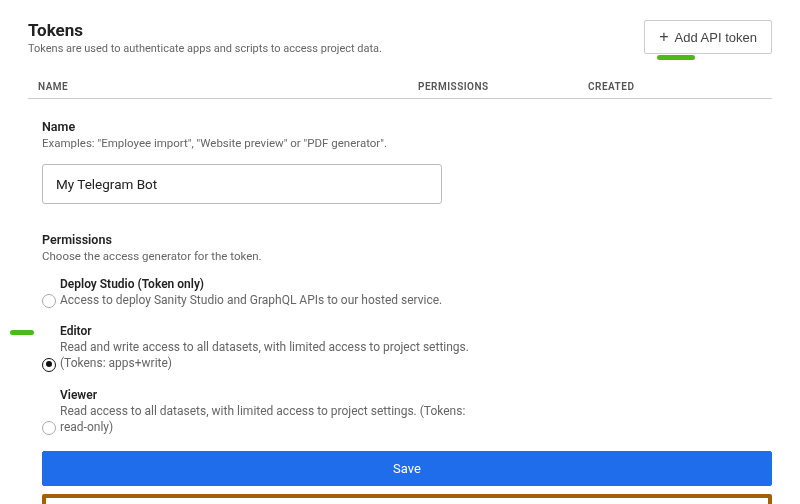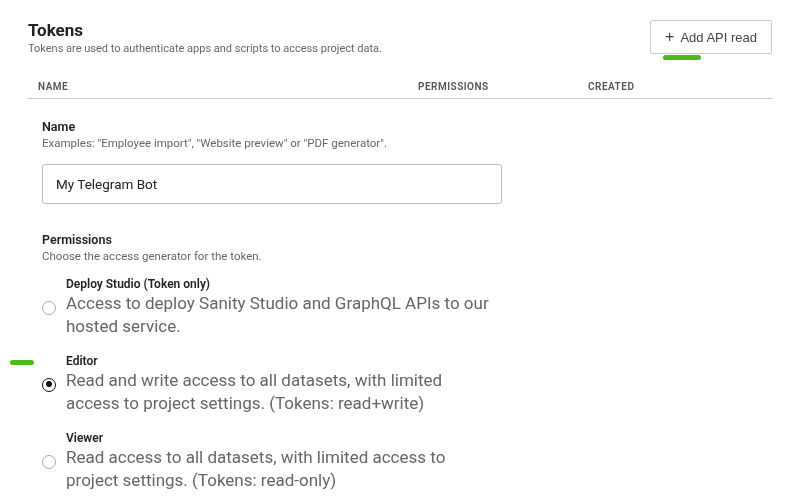--- a/index.html
+++ b/index.html
@@ -75,35 +75,35 @@
       font-weight: 600;
       color: #222;
       margin-top: 20px;
     }
     .field-hint {
       font-size: 11.5px;
       color: #666;
       margin-top: 2px;
     }
     .text-input {
-      width: 460px;
+      width: 400px;
       padding: 11px 13px;
       font-size: 13.5px;
       border: 1px solid #bbb;
       border-radius: 3px;
       margin-top: 14px;
       color: #222;
       font-family: inherit;
     }
     .perm-label { margin-top: 28px; }
     .radio-group { margin-top: 14px; }
     .radio-item {
       display: flex;
-      align-items: center;
-      gap: 10px;
+      align-items: flex-end;
+      gap: 4px;
       margin-bottom: 16px;
       position: relative;
     }
     .radio-circle {
       width: 14px;
       height: 14px;
       border: 1.5px solid #aaa;
       border-radius: 50%;
       flex-shrink: 0;
       margin-top: 1px;
@@ -121,21 +121,21 @@
       background: #111;
       border-radius: 50%;
     }
     .radio-text { flex: 1; max-width: 430px; }
     .radio-title {
       font-size: 12px;
       font-weight: 600;
       color: #222;
     }
     .radio-desc {
-      font-size: 17px;
+      font-size: 12px;
       color: #666;
       line-height: 1.35;
       margin-top: 1px;
     }
     .side-mark {
       position: absolute;
       left: -32px;
       top: 6px;
       width: 24px;
       height: 5px;
@@ -169,21 +169,21 @@
 </head>
 <body>
 
 <div class="header-row">
   <div class="header-left">
     <div class="page-title">Tokens</div>
     <div class="page-subtitle">Tokens are used to authenticate apps and scripts to access project data.</div>
   </div>
   <button class="add-btn">
     <span class="plus">+</span>
-    <span>Add API read</span>
+    <span>Add API token</span>
     <span class="underline-mark"></span>
   </button>
 </div>
 
 <div class="table-head">
   <div class="th-name">NAME</div>
   <div class="th-perm">PERMISSIONS</div>
   <div class="th-created">CREATED</div>
 </div>
 
@@ -201,21 +201,21 @@
       <div class="radio-text">
         <div class="radio-title">Deploy Studio (Token only)</div>
         <div class="radio-desc">Access to deploy Sanity Studio and GraphQL APIs to our hosted service.</div>
       </div>
     </div>
     <div class="radio-item">
       <span class="side-mark"></span>
       <div class="radio-circle selected"></div>
       <div class="radio-text">
         <div class="radio-title">Editor</div>
-        <div class="radio-desc">Read and write access to all datasets, with limited access to project settings. (Tokens: read+write)</div>
+        <div class="radio-desc">Read and write access to all datasets, with limited access to project settings. (Tokens: apps+write)</div>
       </div>
     </div>
     <div class="radio-item">
       <div class="radio-circle"></div>
       <div class="radio-text">
         <div class="radio-title">Viewer</div>
         <div class="radio-desc">Read access to all datasets, with limited access to project settings. (Tokens: read-only)</div>
       </div>
     </div>
   </div>

